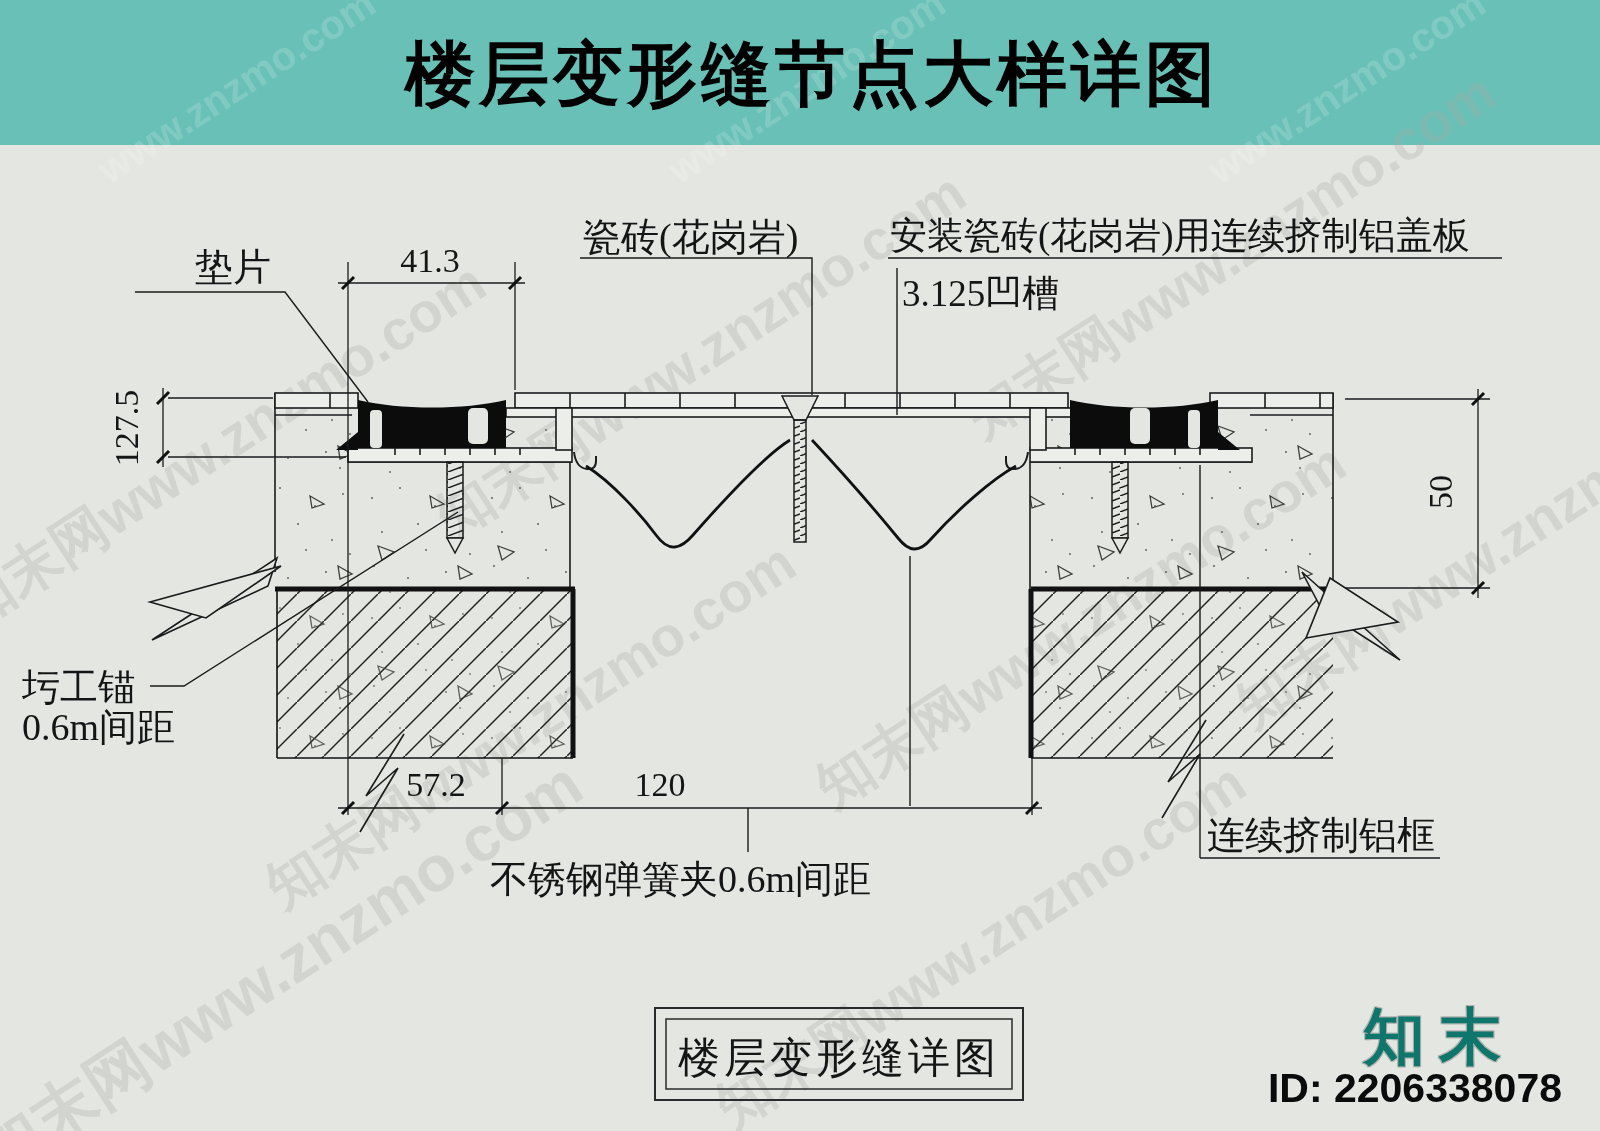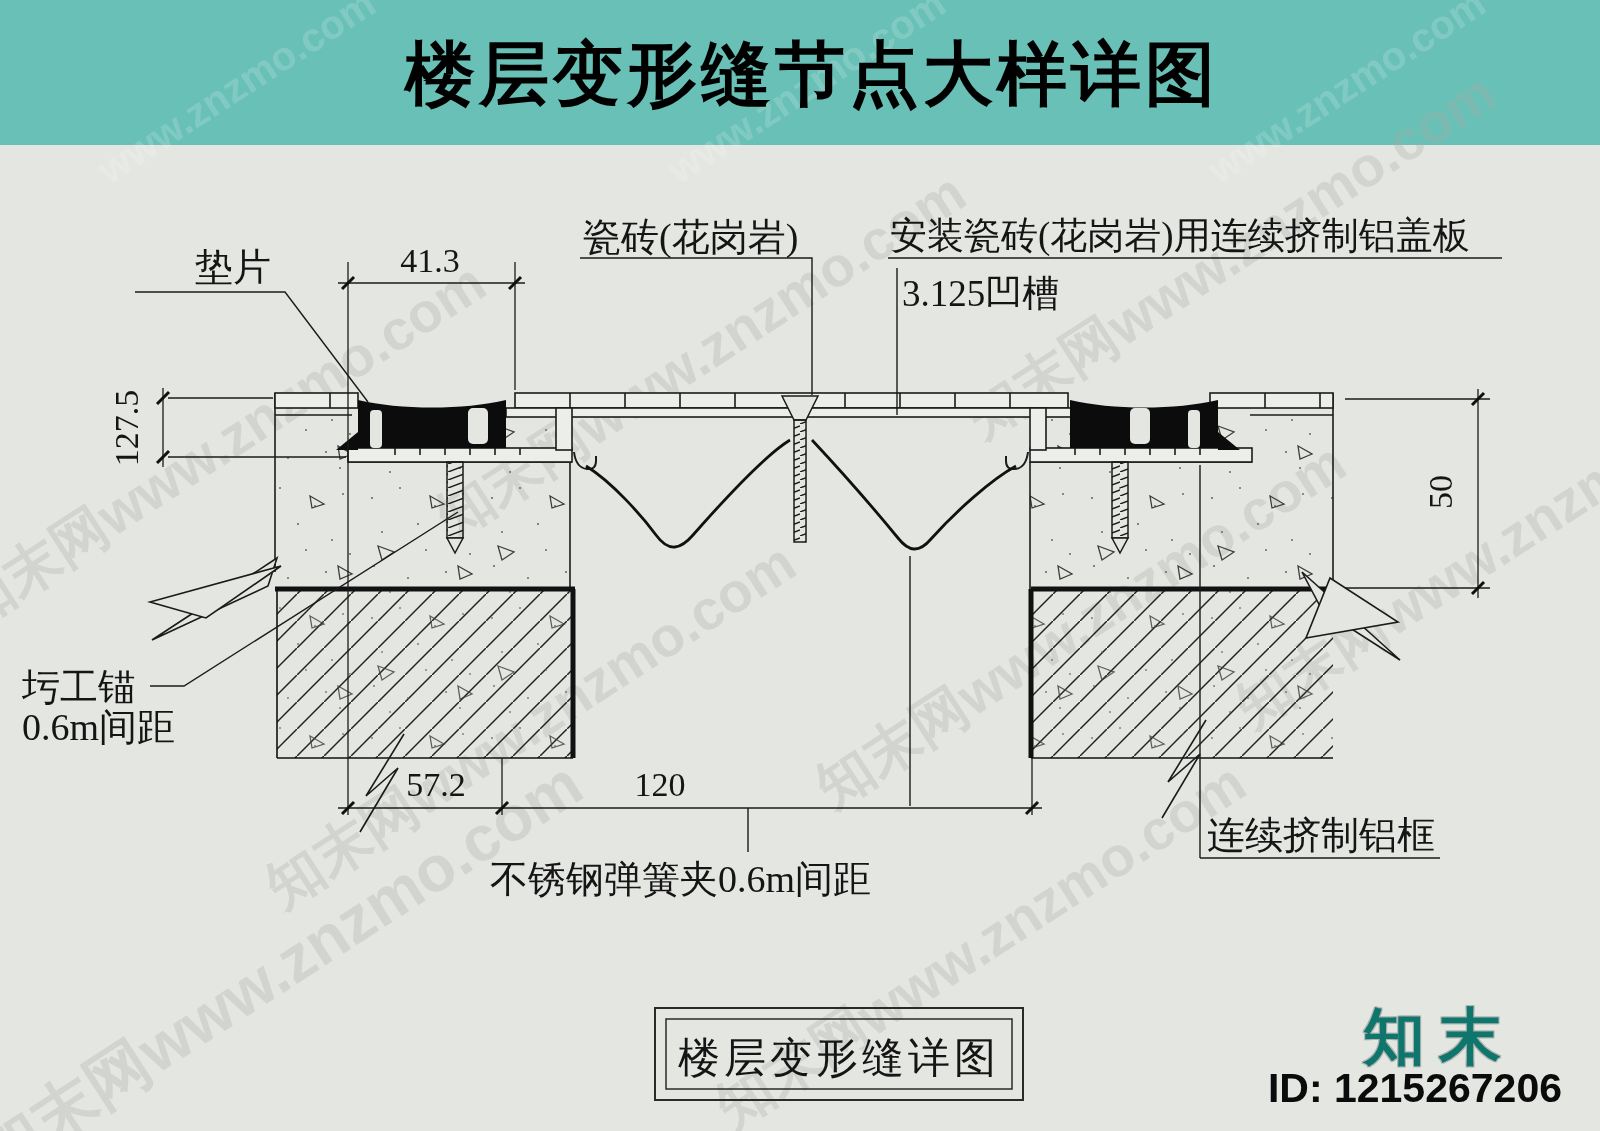--- a/index.html
+++ b/index.html
@@ -253,15 +253,15 @@
     <g>
       <rect x="655" y="1008" width="368" height="92" fill="none" stroke="#2a2a2a" stroke-width="2"></rect>
       <rect x="666" y="1019" width="346" height="70" fill="none" stroke="#2a2a2a" stroke-width="1.5"></rect>
       <text class="cap" x="839" y="1072" text-anchor="middle">楼层变形缝详图</text>
     </g>
   </svg>
 
   <div class="hdr-title">楼层变形缝节点大样详图</div>
 
   <div class="logo-cn">知末</div>
-  <div class="logo-id">ID: 1215267206</div>
+  <div class="logo-id">ID: 2206338078</div>
 
 </div>
 
 </body></html>

